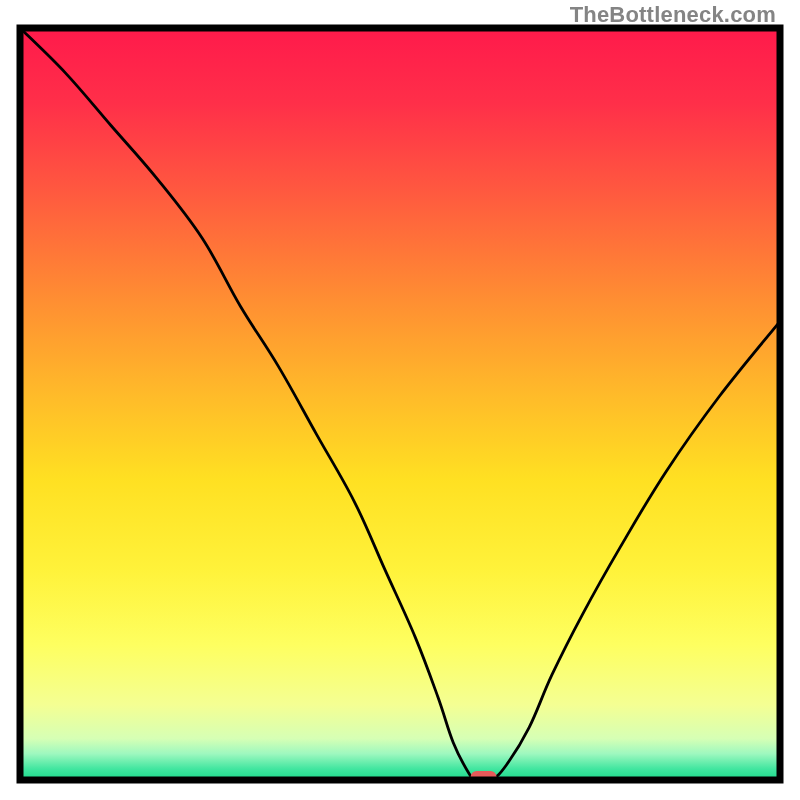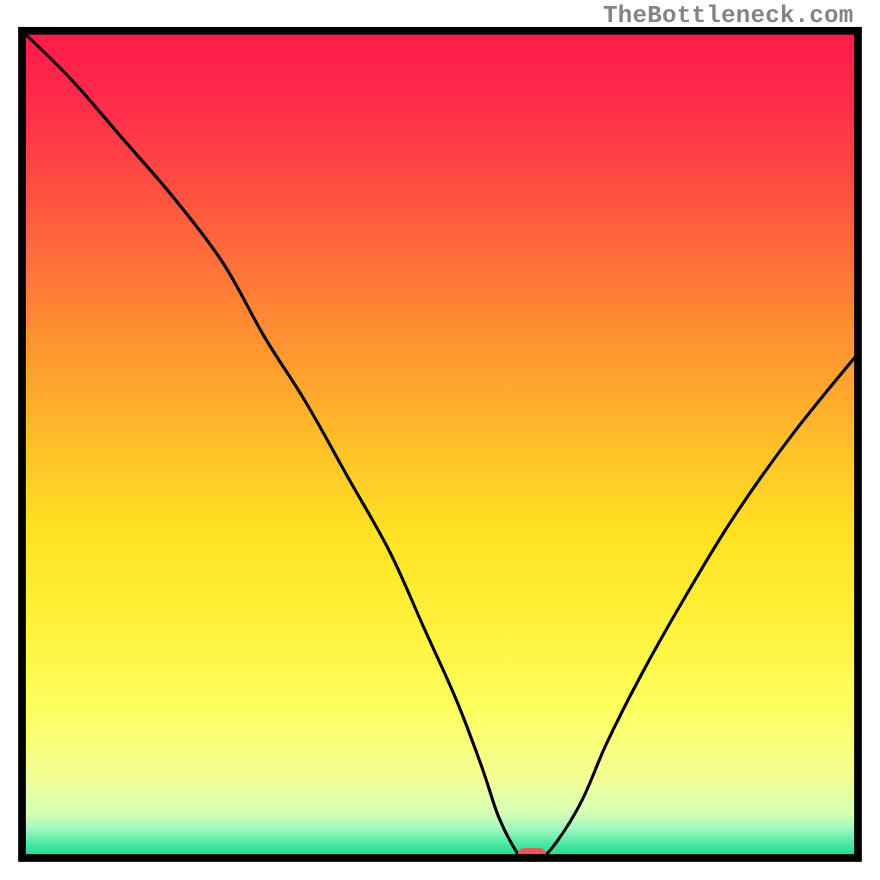--- a/index.html
+++ b/index.html
@@ -7,21 +7,20 @@
     padding: 0;
     width: 800px;
     height: 800px;
     background: #ffffff;
     font-family: Arial, Helvetica, sans-serif;
   }
   .container {
     position: relative;
     width: 788px;
     height: 800px;
-    font-family: Liberation Mono, monospace;
   }
   .watermark {
     position: absolute;
     top: 2px;
     right: 12px;
     font-size: 22px;
     font-weight: bold;
     color: #848484;
     letter-spacing: 0.2px;
   }

